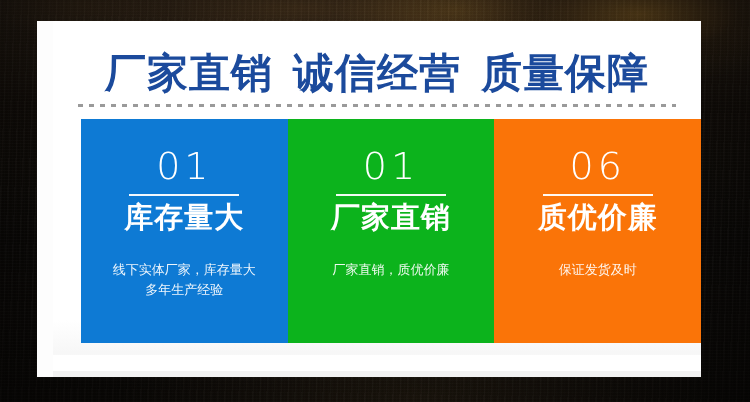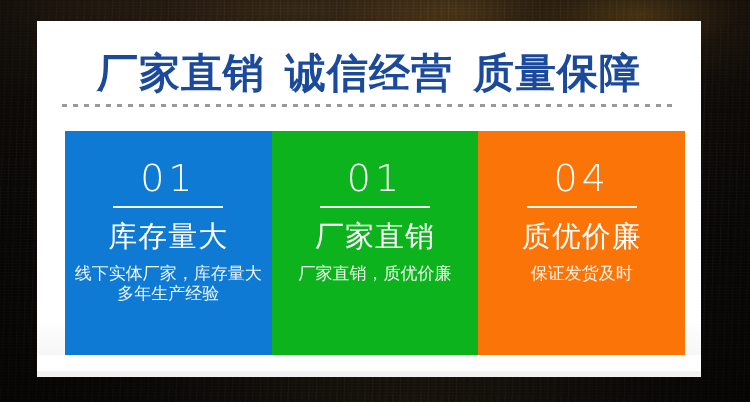--- a/index.html
+++ b/index.html
@@ -60,20 +60,21 @@
 
   
   #panel {
     position: absolute;
     left: 37px;
     top: 21px;
     width: 664px;
     height: 356px;
     background: #fdfdfd;
     box-sizing: border-box;
+    padding-left: 16px;
   }
   .panel-inner {
     position: relative;
     width: 100%;
     height: 100%;
     background: linear-gradient(180deg, #ffffff 0%, #ffffff 84%, #f7f7f7 93%, #fbfbfb 100%);
   }
 
   
   #headline {
@@ -103,21 +104,21 @@
     background-image: repeating-linear-gradient(
       to right,
       #9a9a9a 0px, #9a9a9a 5px,
       rgba(0,0,0,0) 5px, rgba(0,0,0,0) 11px);
   }
 
   
   #cards {
     position: absolute;
     left: 28px;
-    top: 110px;
+    top: 98px;
     width: 620px;
     height: 224px;
     display: flex;
   }
   .card {
     flex: 1 1 0;
     position: relative;
     box-sizing: border-box;
     padding-top: 26px;
     text-align: center;
@@ -136,31 +137,31 @@
     font-family: "DejaVu Sans", "Liberation Sans", sans-serif;
   }
   .card-rule {
     width: 110px;
     height: 2px;
     background: #ffffff;
     margin: 7px auto 0;
     opacity: 0.95;
   }
   .card-title {
-    margin-top: 11px;
+    margin-top: 4px;
     font-size: 29px;
     line-height: 34px;
     letter-spacing: 1px;
-    font-weight: normal;
+    font-weight: bold;
     color: #ffffff;
     font-family: "DejaVu Sans", "Liberation Sans", sans-serif;
   }
   .card-desc {
-    margin-top: 11px;
-    font-size: 17px;
+    margin-top: 26px;
+    font-size: 13px;
     line-height: 20px;
     color: rgba(255,255,255,0.93);
     padding: 0 6px;
     font-family: Liberation Serif, serif;
   }
   .card-desc .line { display: block; white-space: nowrap; }
 
   
   #panel-ledge {
     position: absolute;
@@ -212,21 +213,21 @@
           <div class="card-number">01</div>
           <div class="card-rule"></div>
           <div class="card-title">厂家直销</div>
           <div class="card-desc">
             <span class="line">厂家直销，质优价廉</span>
             <span class="line"></span>
           </div>
         </div>
 
         <div class="card orange">
-          <div class="card-number">04</div>
+          <div class="card-number">06</div>
           <div class="card-rule"></div>
           <div class="card-title">质优价廉</div>
           <div class="card-desc">
             <span class="line">保证发货及时</span>
             <span class="line"></span>
           </div>
         </div>
 
       </div>
 

